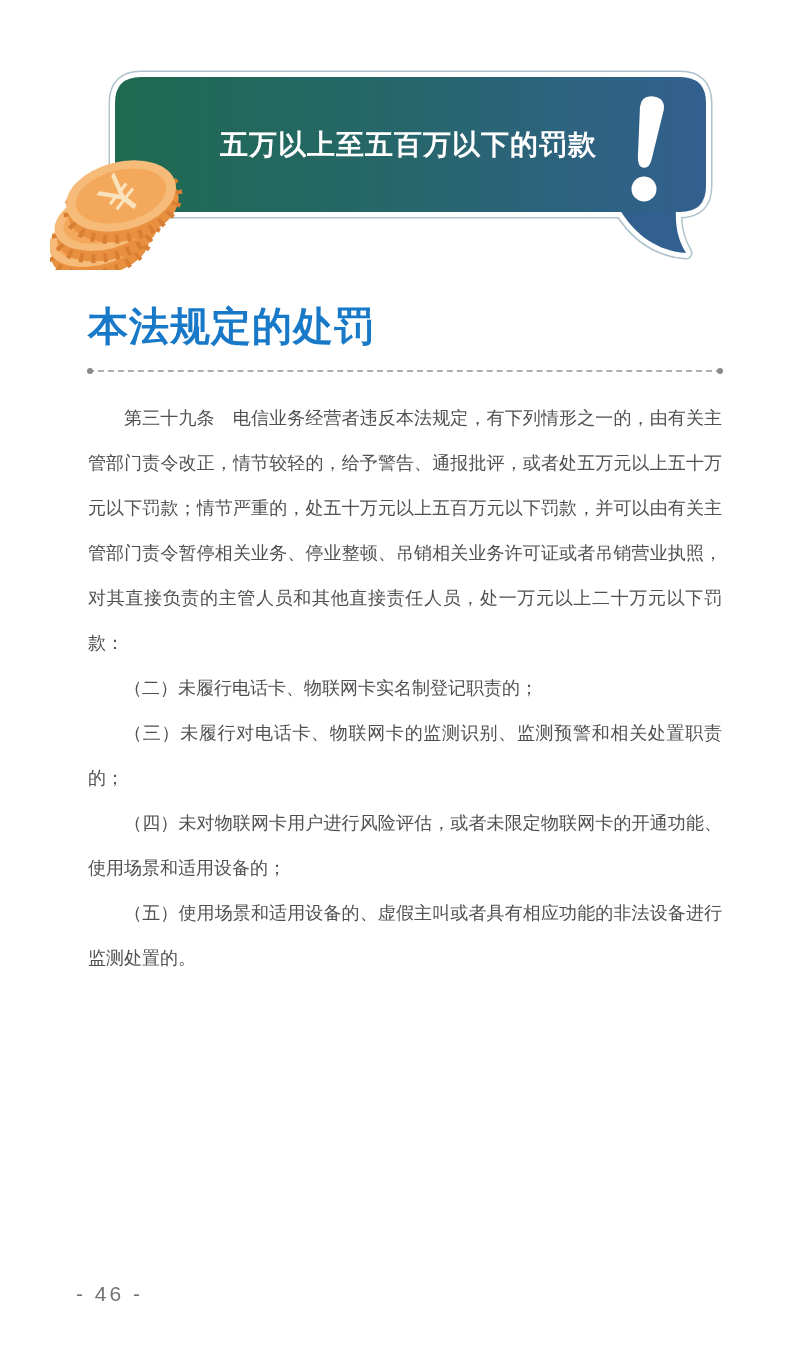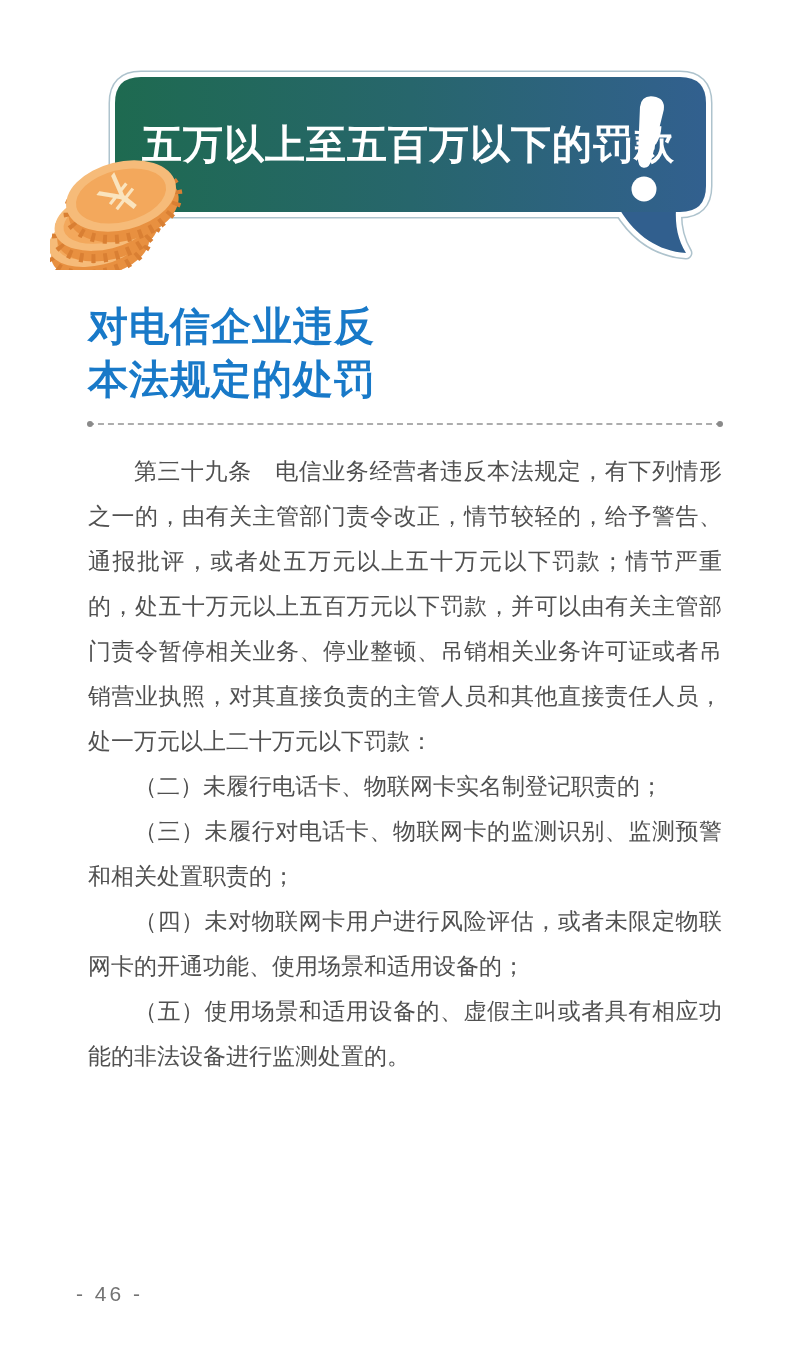--- a/index.html
+++ b/index.html
@@ -15,21 +15,21 @@
 
   
   .banner-area { position: relative; height: 300px; }
   .bubble-svg { position: absolute; left: 0; top: 0; width: 800px; height: 300px; }
   .banner-label {
     position: absolute;
     left: 115px; top: 77px;
     width: 591px; height: 135px;
     display: flex; align-items: center; justify-content: center;
     color: #ffffff;
-    font-size: 40px;
+    font-size: 28px;
     font-weight: bold;
     letter-spacing: 1px;
     padding-right: 4px;
     font-family: Liberation Mono, monospace;
   }
   .coins-svg { position: absolute; left: 50px; top: 150px; width: 138px; height: 120px; }
 
   
   .main-heading {
     margin: 0 78px 0 88px;
@@ -55,21 +55,21 @@
     border-radius: 50%;
     background: #8A8A8A;
   }
   .divider::before { left: -1px; }
   .divider::after { right: -1px; }
 
   
   .article {
     margin: 24px 78px 0 88px;
     color: #505050;
-    font-size: 23px;
+    font-size: 18px;
     line-height: 45px;
     text-align: justify;
   }
   .article p { margin: 0; text-indent: 2em; }
 
   
   .page-number {
     position: absolute;
     left: 76px; top: 1282px;
     color: #737373;
@@ -128,21 +128,20 @@
         <ellipse cx="71" cy="57" rx="56" ry="34" fill="#E89040"></ellipse>
         <ellipse cx="71" cy="54" rx="56" ry="34" fill="none" stroke="#D97F33" stroke-width="9" stroke-dasharray="4 8"></ellipse>
         <ellipse cx="71" cy="46" rx="56" ry="34" fill="#F6BB79"></ellipse>
         <ellipse cx="71" cy="46" rx="46" ry="26" fill="#F3A85C"></ellipse>
         <text x="71" y="64" font-size="52" fill="#FAE4BE" text-anchor="middle" transform="rotate(-38 71 46)" font-family="DejaVu Sans, sans-serif">¥</text>
       </g>
     </svg>
   </div>
 
   <h1 class="main-heading">
-    <span>对电信企业违反</span>
     <span>本法规定的处罚</span>
   </h1>
 
   <div class="divider"></div>
 
   <div class="article">
       <p>第三十九条　电信业务经营者违反本法规定，有下列情形之一的，由有关主管部门责令改正，情节较轻的，给予警告、通报批评，或者处五万元以上五十万元以下罚款；情节严重的，处五十万元以上五百万元以下罚款，并可以由有关主管部门责令暂停相关业务、停业整顿、吊销相关业务许可证或者吊销营业执照，对其直接负责的主管人员和其他直接责任人员，处一万元以上二十万元以下罚款：</p>
       <p>（二）未履行电话卡、物联网卡实名制登记职责的；</p>
       <p>（三）未履行对电话卡、物联网卡的监测识别、监测预警和相关处置职责的；</p>
       <p>（四）未对物联网卡用户进行风险评估，或者未限定物联网卡的开通功能、使用场景和适用设备的；</p>

